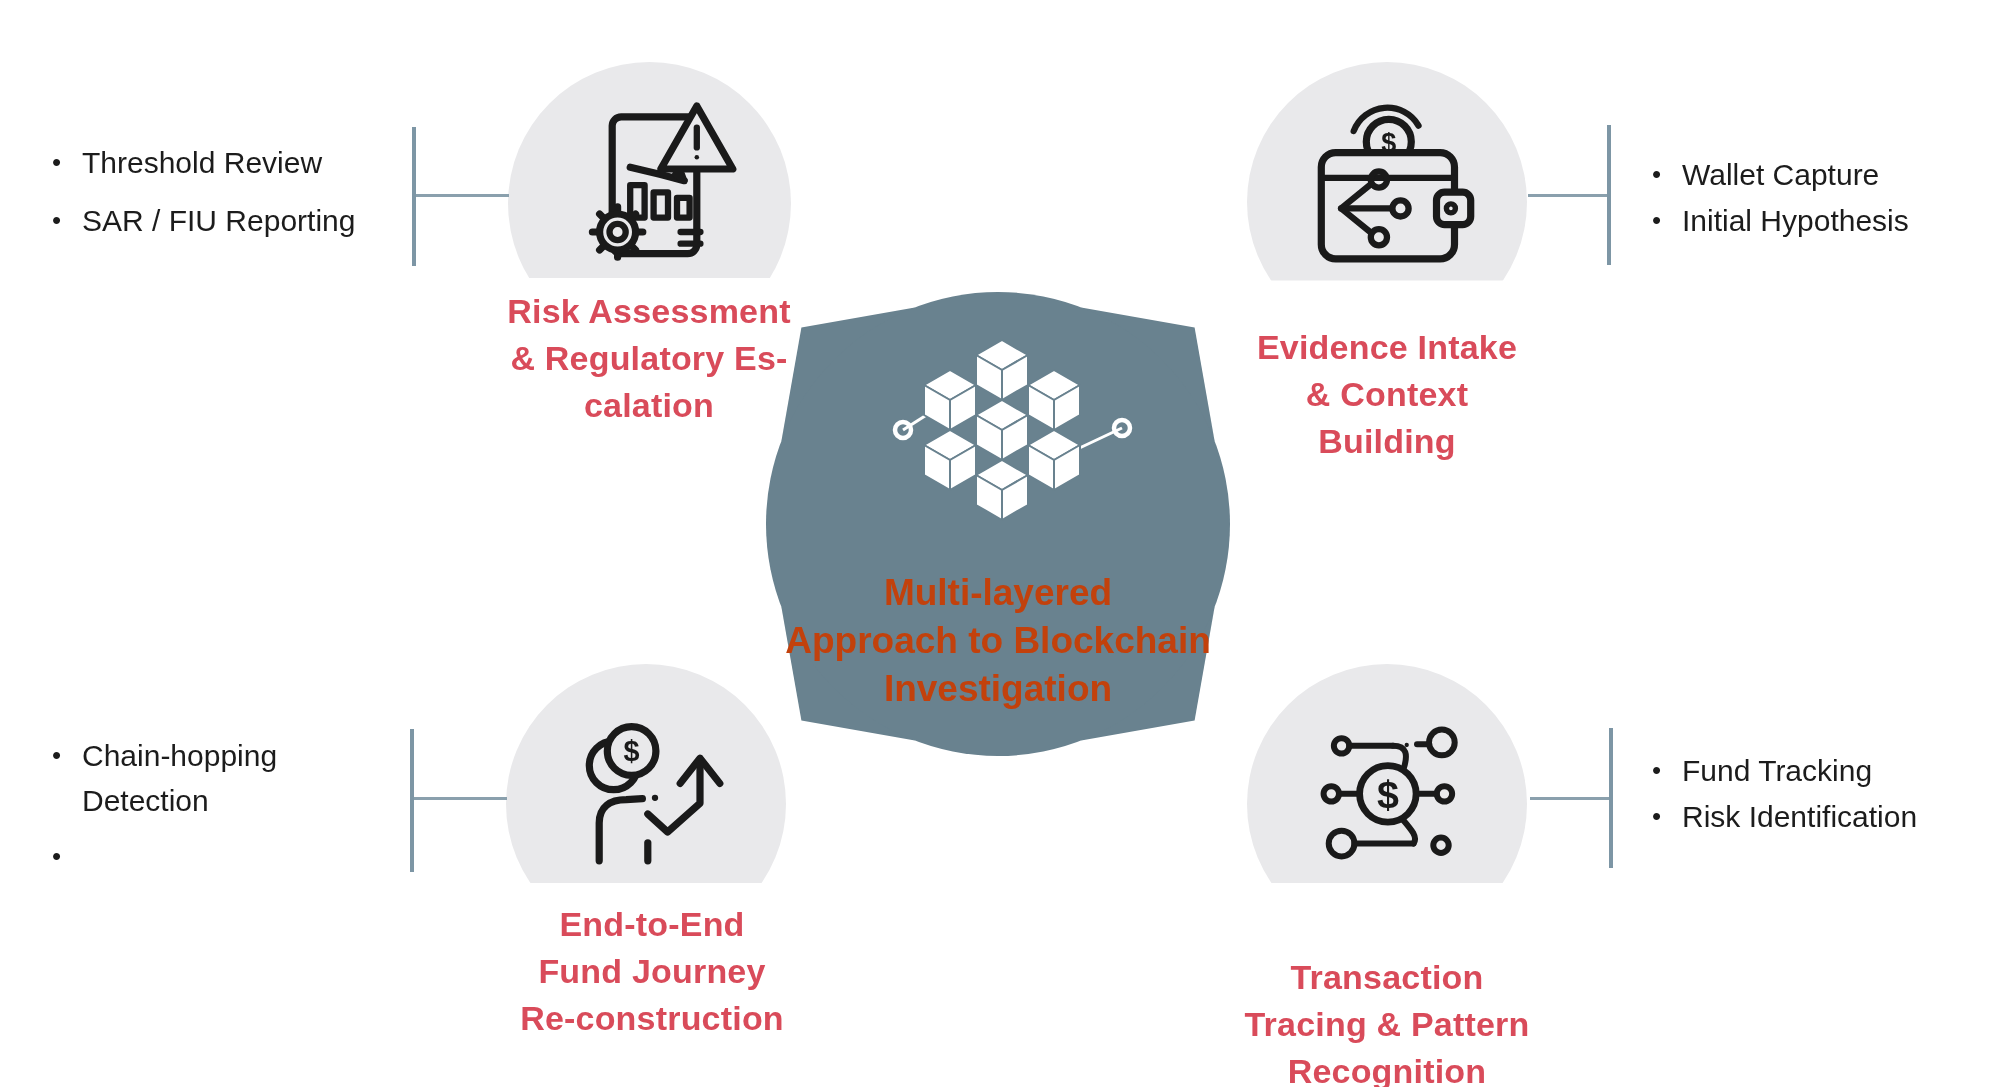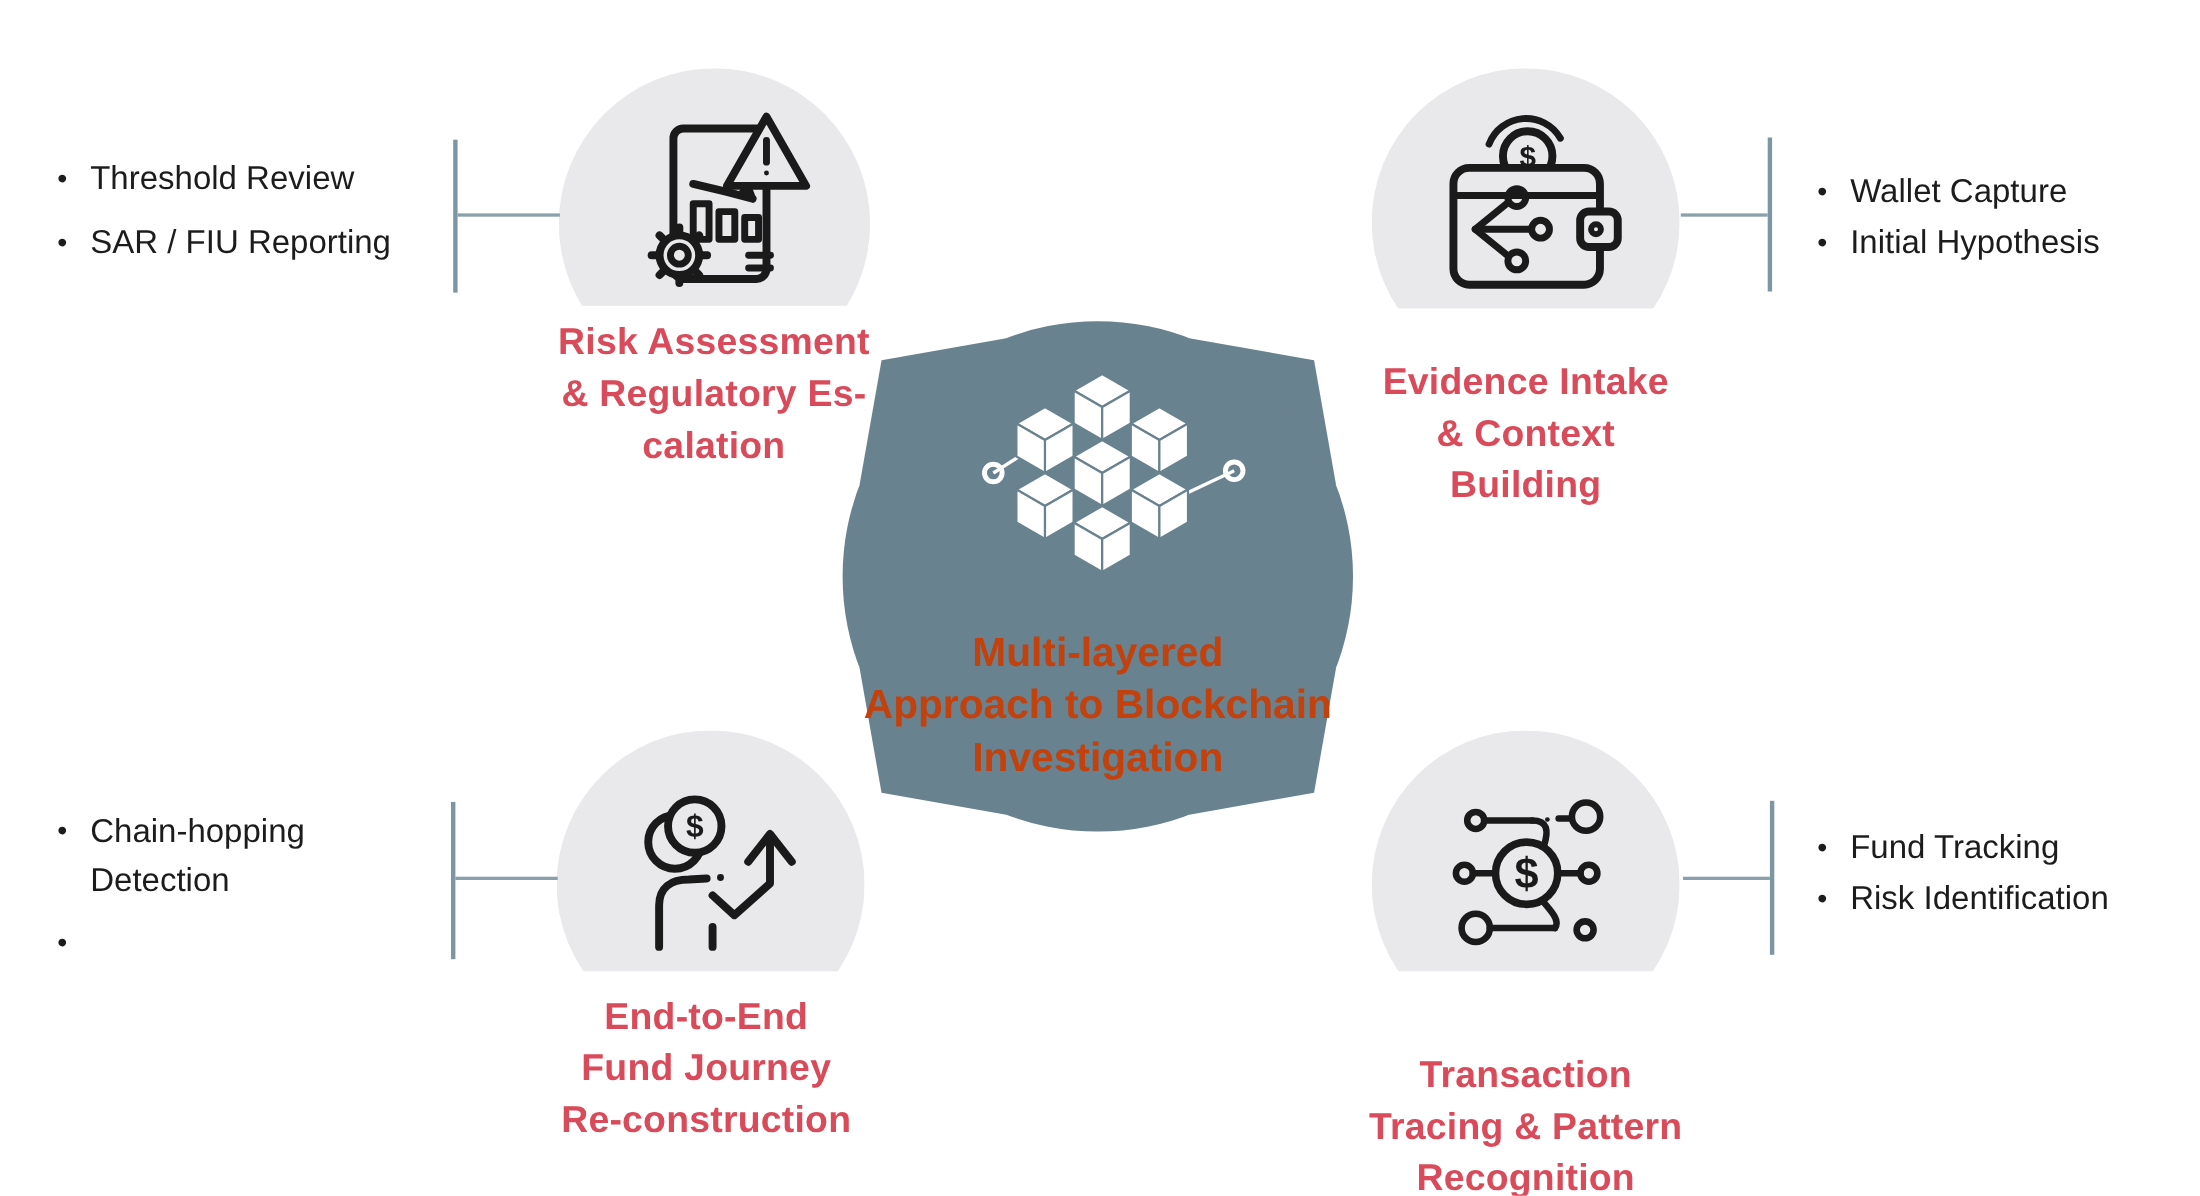--- a/index.html
+++ b/index.html
@@ -16,21 +16,21 @@
   .disc-tr { left:1247px; top:62px; width:280px; height:280px; clip-path:inset(0 0 22% 0); }
   .disc-bl { left:506px; top:664px; width:280px; height:280px; clip-path:inset(0 0 21.8% 0); }
   .disc-br { left:1247px; top:664px; width:280px; height:280px; clip-path:inset(0 0 21.8% 0); }
   .icon-disc svg { position:absolute; left:50%; top:44%; transform:translate(-50%,-50%); }
 
   
   .heading { position:absolute; width:490px; text-align:center;
     color:#d94b5a; font-weight:700; font-size:34px; line-height:47px; letter-spacing:.2px; }
   .head-tl { left:404px;  top:288px; }
   .head-tr { left:1142px; top:288px;margin-top:36px; }
-  .head-bl { left:397px;  top:901px; }
+  .head-bl { left:407px;  top:901px; }
   .head-br { left:1142px; top:954px; }
 
   
   .bullets { position:absolute; color:#1c1c1c; font-size:30px; line-height:45px; }
   .bul-tl { left:52px;   top:140px; width:360px; }
   .bul-tr { left:1652px; top:152px; width:340px; }
   .bul-bl { left:52px;   top:733px; width:300px; }
   .bul-br { left:1652px; top:748px; width:340px; }
   .bullet-item { display:flex; }
   .bul-tl .bullet-item { margin-bottom:13px; }

